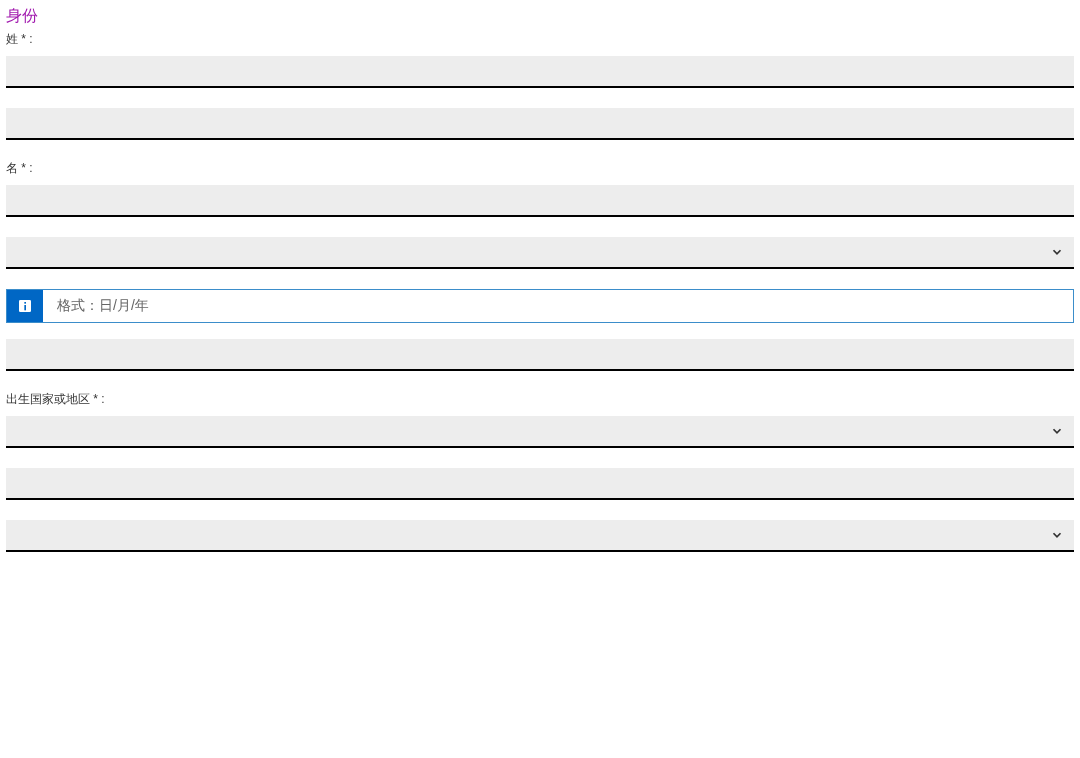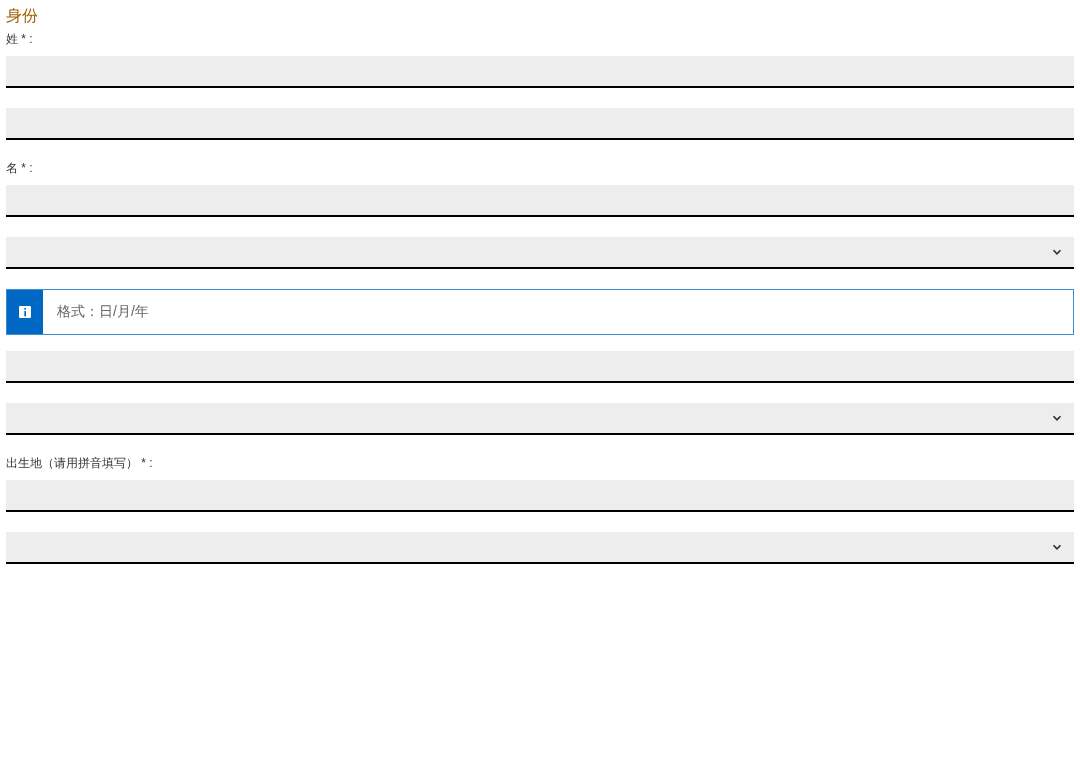--- a/index.html
+++ b/index.html
@@ -8,21 +8,21 @@
       box-sizing: border-box;
     }
     body {
       font-family: "Microsoft YaHei", Arial, sans-serif;
       background: #fff;
       padding: 6px;
       width: 1080px;
     }
     .section-title {
       font-size: 16px;
-      color: #a16207;
+      color: #a21caf;
       margin-bottom: 4px;
     }
     .form-group {
       margin-bottom: 20px;
     }
     .form-label {
       font-size: 12px;
       color: #333;
       display: block;
       margin-bottom: 8px;
@@ -58,21 +58,21 @@
     }
     .chevron svg {
       width: 14px;
       height: 14px;
       display: block;
     }
     .info-box {
       border: 1px solid #3b8dca;
       display: flex;
       align-items: stretch;
-      height: 46px;
+      height: 34px;
       margin-bottom: 16px;
       text-align: center;
     }
     .info-icon-wrap {
       background: #0067c5;
       width: 36px;
       display: flex;
       align-items: center;
       justify-content: center;
       flex-shrink: 0;
@@ -128,33 +128,33 @@
           <rect x="11" y="6" width="2.5" height="2.5" fill="#0067c5"></rect>
           <rect x="11" y="10.5" width="2.5" height="8" fill="#0067c5"></rect>
         </svg>
     </div>
     <div class="info-text">格式：日/月/年</div>
   </div>
   <input class="form-input" type="text" style="">
 </div>
 
 <div class="form-group">
+  <label class="form-label">出生国家或地区 * :</label>
   <div class="form-select">
     <div class="form-select-display">
       <span class="chevron">
         <svg viewBox="0 0 24 24" fill="none" stroke="#333" stroke-width="3">
             <polyline points="6 9 12 15 18 9"></polyline>
           </svg>
       </span>
     </div>
   </div>
 </div>
 
 <div class="form-group">
-  <label class="form-label">出生地（请用拼音填写） * :</label>
   <input class="form-input" type="text" style="">
 </div>
 
 <div class="form-group">
   <div class="form-select">
     <div class="form-select-display">
       <span class="chevron">
         <svg viewBox="0 0 24 24" fill="none" stroke="#333" stroke-width="3">
             <polyline points="6 9 12 15 18 9"></polyline>
           </svg>

